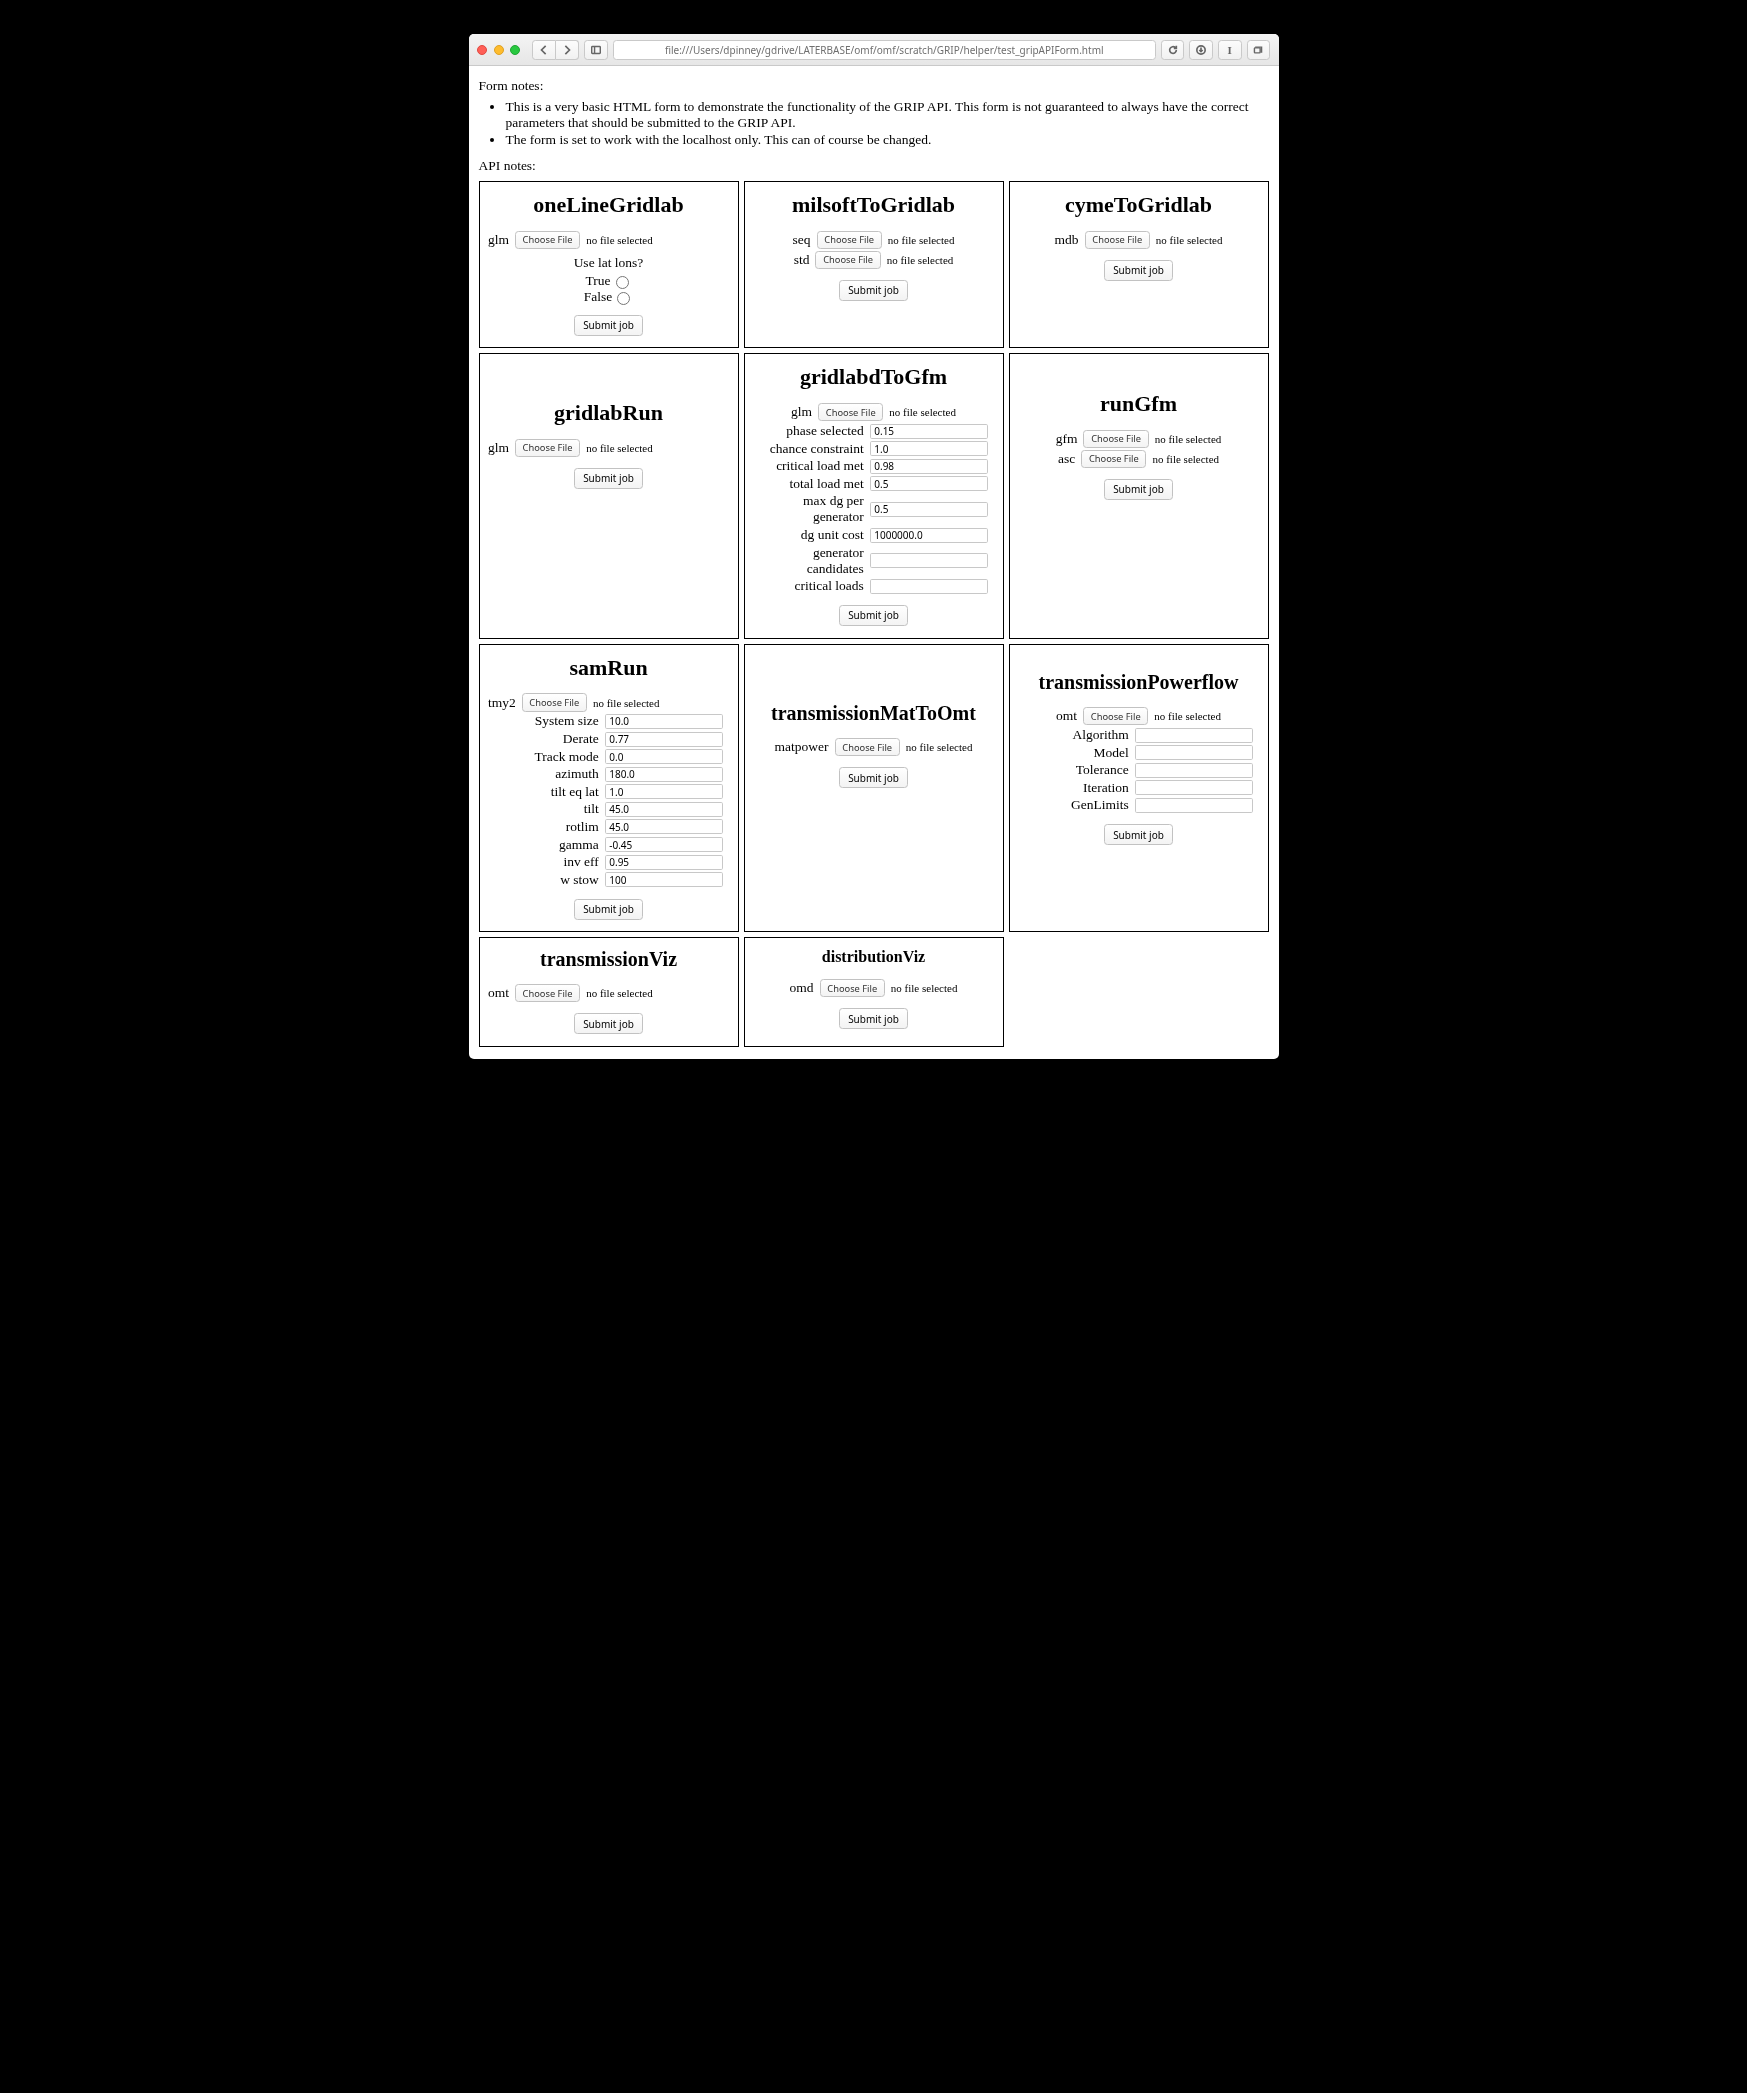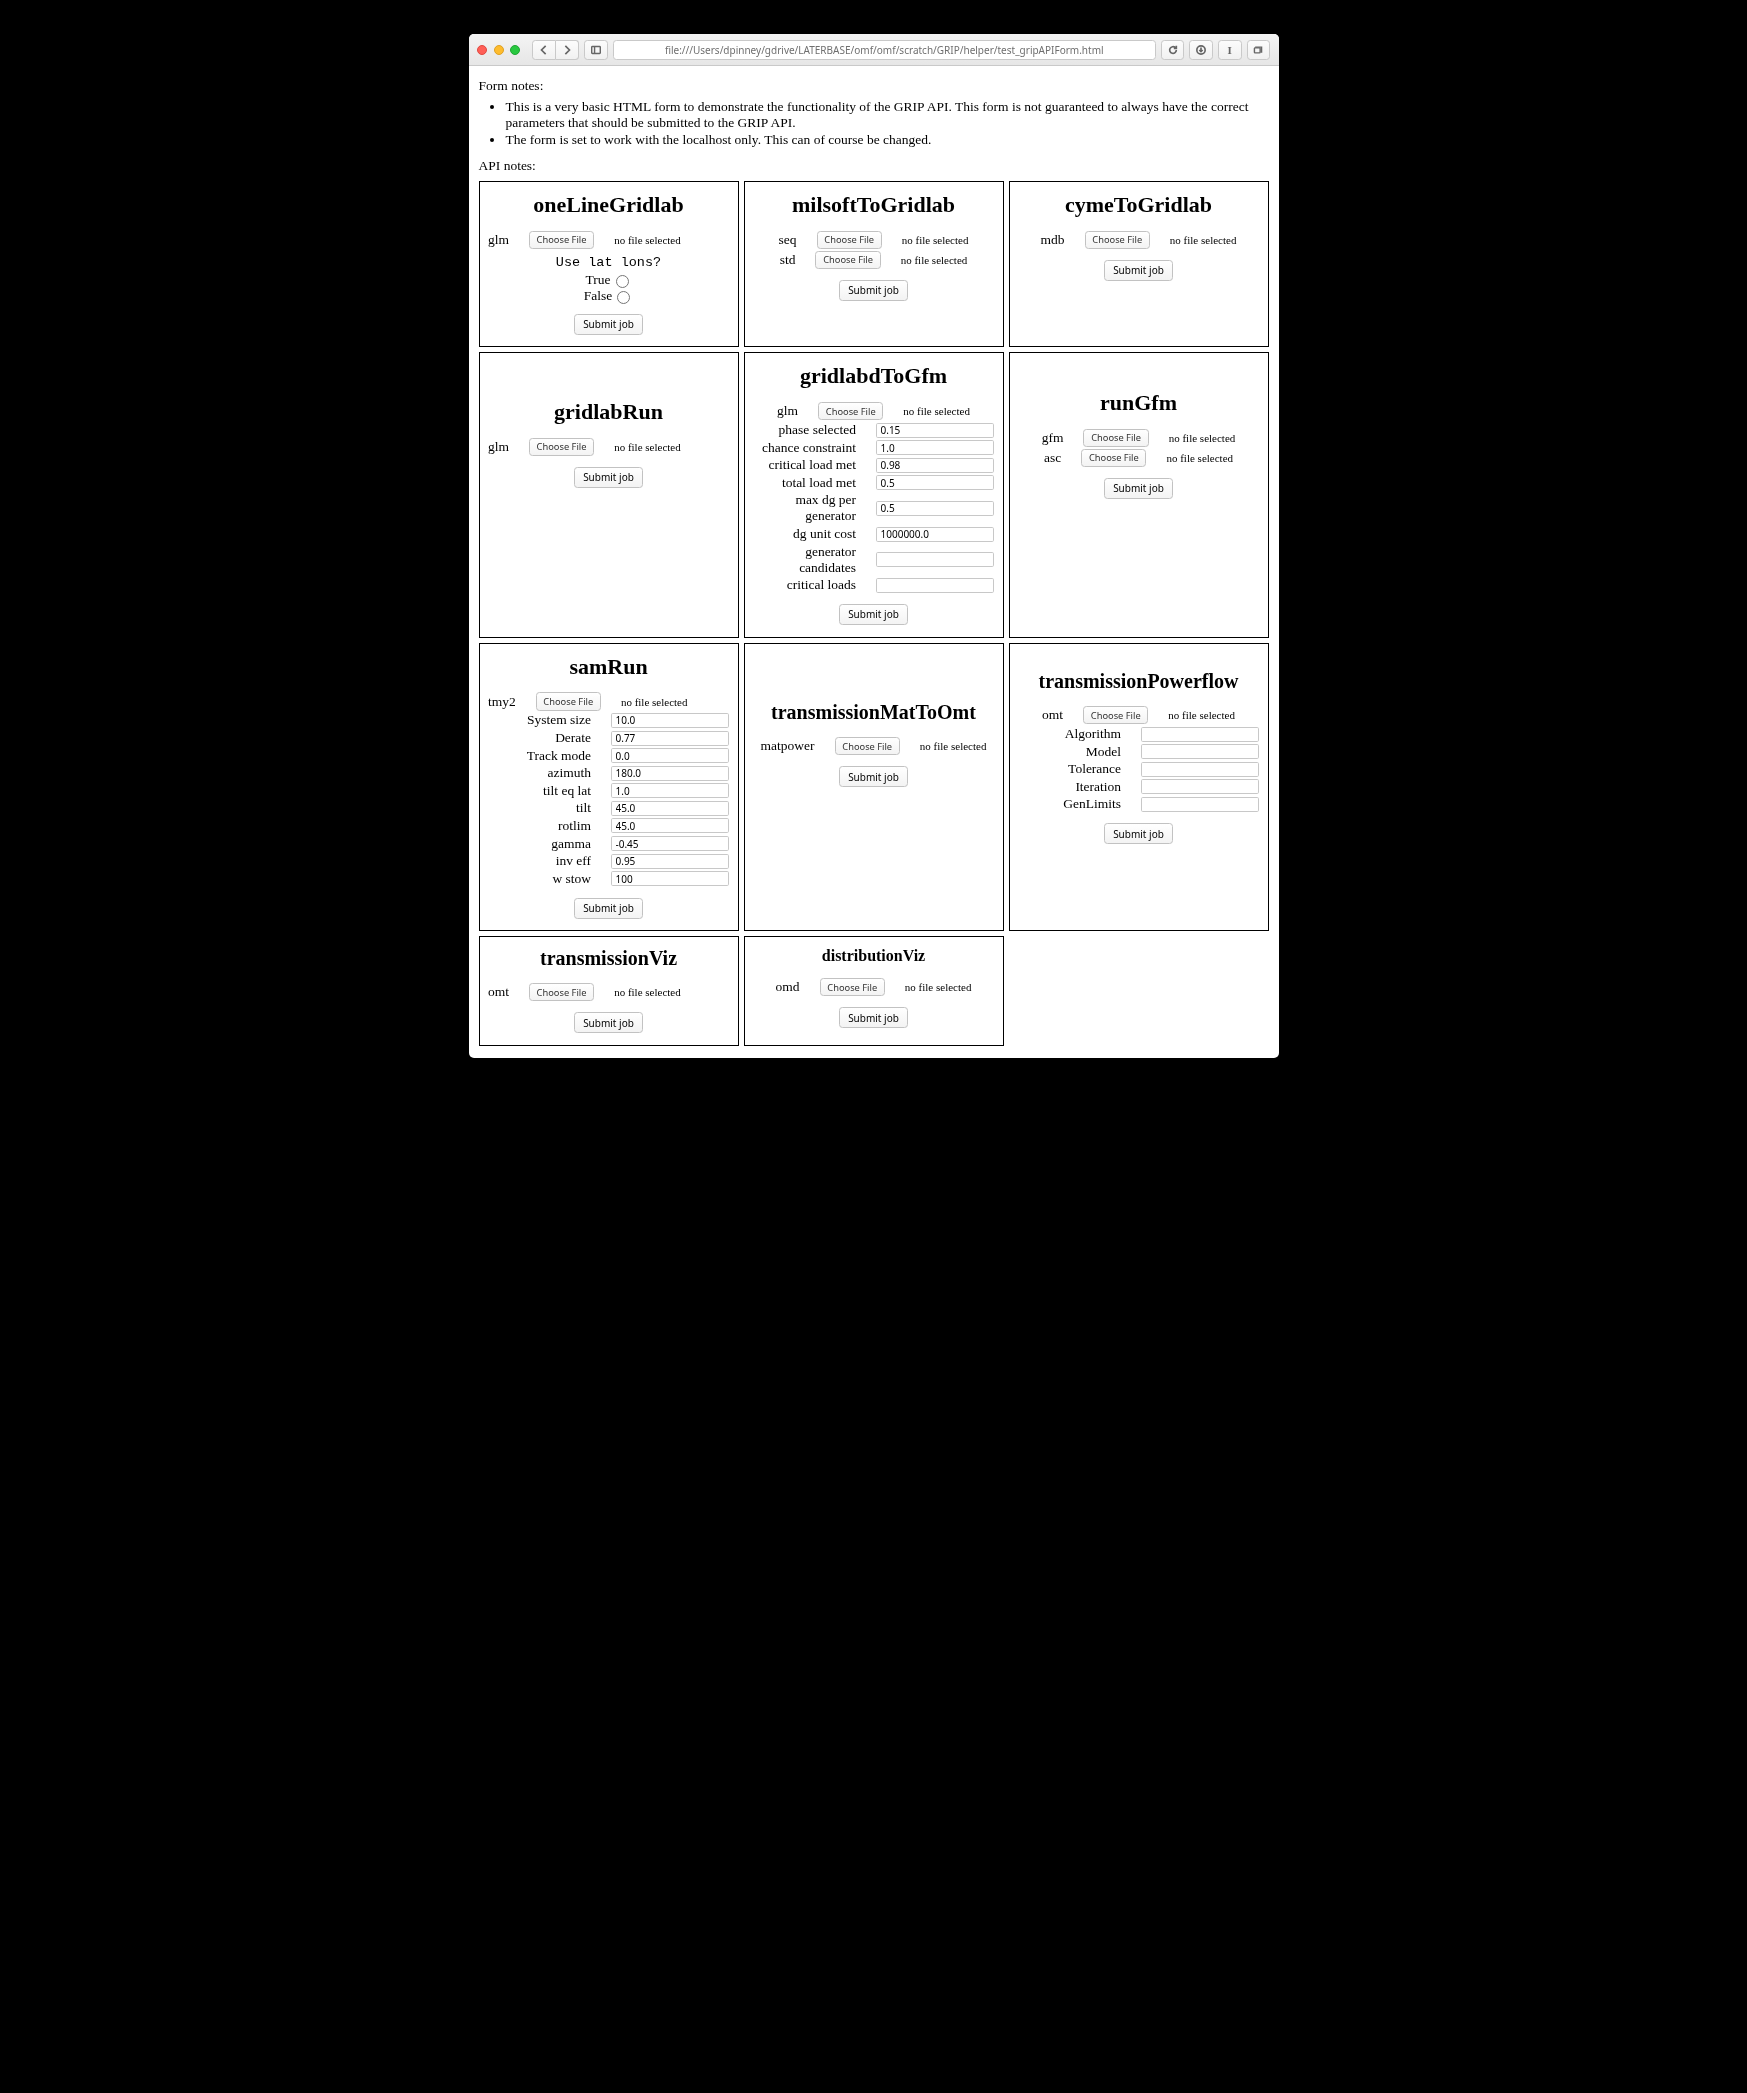--- a/index.html
+++ b/index.html
@@ -99,21 +99,21 @@
   }
   .cell h2{
     font-family:Georgia,"Times New Roman",serif;
     font-weight:700;
     margin:3.4px 0 11.8px;
     text-align:center;
     font-size:22px;
   }
   .cell.big h2{font-size:23.6px;}
   .row{
-    display:flex;align-items:center;gap:20px;
+    display:flex;align-items:center;gap:6px;
     font-family:Georgia,"Times New Roman",serif;
     margin:0.8px 0;
     width:100%;
   }
   .row.center{justify-content:center;}
   .row .label{text-align:right;min-width:0;}
   .row.eq .label{width:46%;}
   .filebtn{
     font:9.3px -apple-system,system-ui,sans-serif;
     background:linear-gradient(#fff,#f3f3f3);
@@ -127,21 +127,21 @@
     border:0.8px solid #c8c8c8;border-radius:1.7px;
     height:15px;padding:0 3.4px;width:118px;background:#fff;
   }
   input[type=radio]{margin-left:5px;}
   .submit{
     font:10px -apple-system,system-ui,sans-serif;
     background:linear-gradient(#fff,#f3f3f3);
     border:0.8px solid #c2c2c2;border-radius:3.4px;
     padding:2.5px 8.4px;margin-top:10px;cursor:pointer;
   }
-  .question{font-family:Liberation Mono, monospace;margin:5px 0 1.7px;}
+  .question{font-family:Liberation Serif, serif;margin:5px 0 1.7px;}
   .radio-row{font-family:Georgia,serif;display:flex;align-items:flex-end;gap:0;}
 </style>
 </head>
 <body>
 
 <div class="window">
 
   <div class="toolbar">
     <div class="traffic">
       <span class="t-red"></span>

